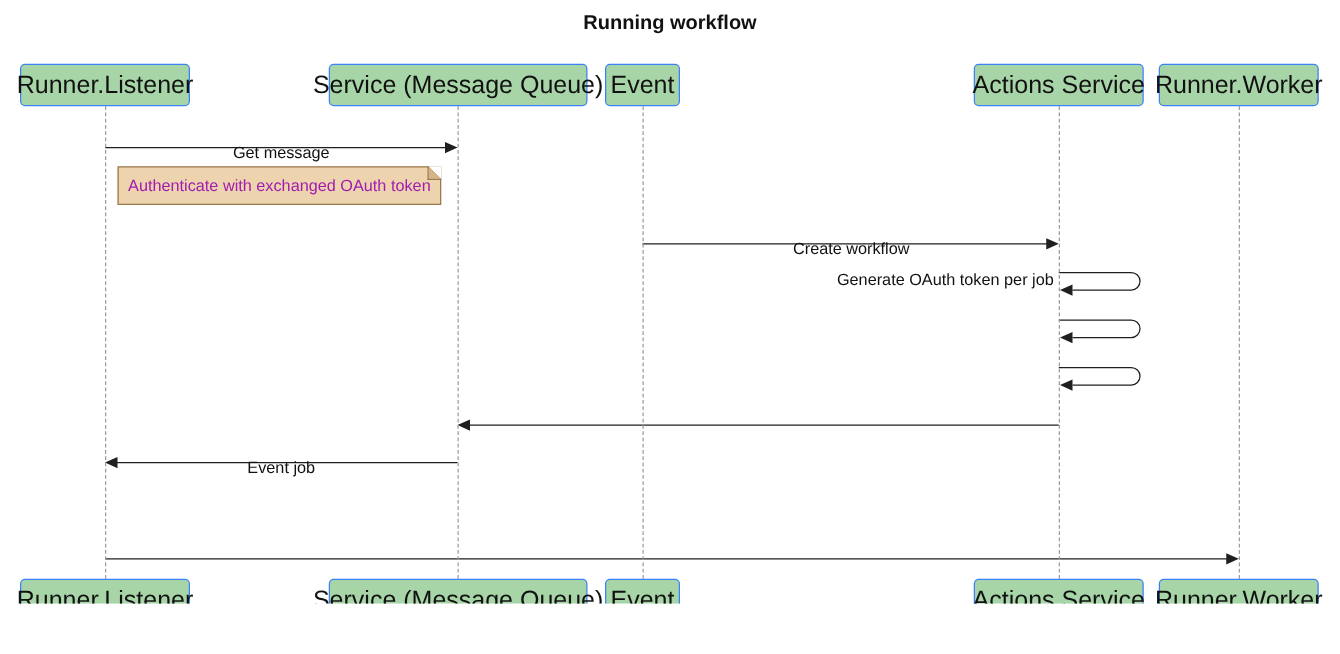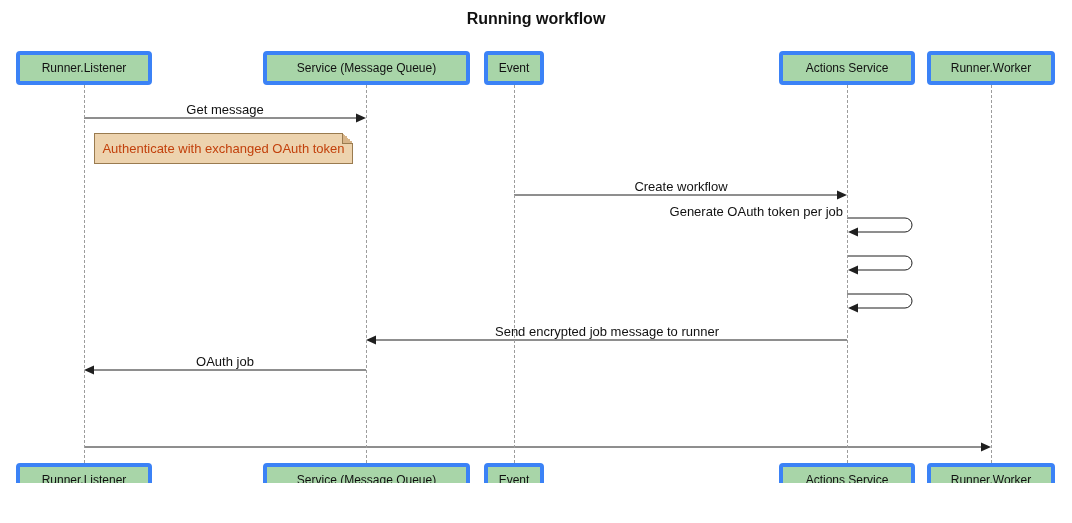--- a/index.html
+++ b/index.html
@@ -1,29 +1,29 @@
 <!DOCTYPE html>
 <html><head>
 <meta charset="utf-8">
 <style>
   html,body{margin:0;padding:0;background:#ffffff;}
   body{font-family:"Liberation Sans",sans-serif;color:#111111;}
   .diagram{position:relative;width:1072px;height:483px;background:#ffffff;overflow:hidden;}
   .title{position:absolute;top:10px;left:50%;transform:translateX(-50%);
          font-size:16px;font-weight:bold;white-space:nowrap;}
   .wires{position:absolute;left:0;top:0;width:1072px;height:523px;pointer-events:none;}
-  .actor{position:absolute;height:34px;background:#a8d5a8;border:4px solid #3b82f6;
+  .actor{position:absolute;height:34px;background:#a8d5a8;border:1px solid #3b82f6;
          border-radius:4px;display:flex;align-items:center;justify-content:center;
-         font-size:12px;color:#111111;box-sizing:border-box;white-space:nowrap;}
+         font-size:20px;color:#111111;box-sizing:border-box;white-space:nowrap;}
   .lifeline{position:absolute;top:85px;height:378px;width:0;border-left:1px dashed #9c9c9c;}
-  .msg-label{position:absolute;font-size:13px;color:#111111;white-space:nowrap;line-height:15px;}
+  .msg-label{position:absolute;font-size:13px;color:#111111;white-space:nowrap;line-height:15px;margin-top:12px;}
   .center{transform:translateX(-50%);}
   .ralign{text-align:center;}
   .note{position:absolute;background:#edd3ae;border:1px solid #9a7b4f;box-sizing:border-box;
-        display:flex;align-items:center;justify-content:center;font-size:13px;color:#c2410c;
+        display:flex;align-items:center;justify-content:center;font-size:13px;color:#a21caf;
         white-space:nowrap;}
   .fold{position:absolute;top:-1px;right:-1px;width:11px;height:11px;box-sizing:border-box;
         background:linear-gradient(225deg,#ffffff 0%,#ffffff 50%,#d7b488 50%,#d7b488 100%);
         border-left:1px solid #9a7b4f;border-bottom:1px solid #9a7b4f;}
 </style>
 </head>
 <body>
 
 <div class="diagram">
 
@@ -66,21 +66,20 @@
 
   <div class="actor" style="left:16px;top:463px;width:136px">Runner.Listener</div>
   <div class="actor" style="left:263px;top:463px;width:207px">Service (Message Queue)</div>
   <div class="actor" style="left:484px;top:463px;width:60px">Event</div>
   <div class="actor" style="left:779px;top:463px;width:136px">Actions Service</div>
   <div class="actor" style="left:927px;top:463px;width:128px">Runner.Worker</div>
 
   <div class="msg-label center" style="left:225px;top:102px">Get message</div>
   <div class="msg-label center" style="left:681px;top:179px">Create workflow</div>
   <div class="msg-label ralign" style="right:229px;top:204px">Generate OAuth token per job</div>
-  <div class="msg-label center" style="left:607px;top:324px">Send encrypted job message to runner</div>
-  <div class="msg-label center" style="left:225px;top:354px">OAuth job</div>
+  <div class="msg-label center" style="left:225px;top:354px">Event job</div>
 
   <div class="note" style="left:94px;top:133px;width:259px;height:31px">
     <span class="fold"></span>
     <span>Authenticate with exchanged OAuth token</span>
   </div>
 
 </div>
 
 </body></html>

